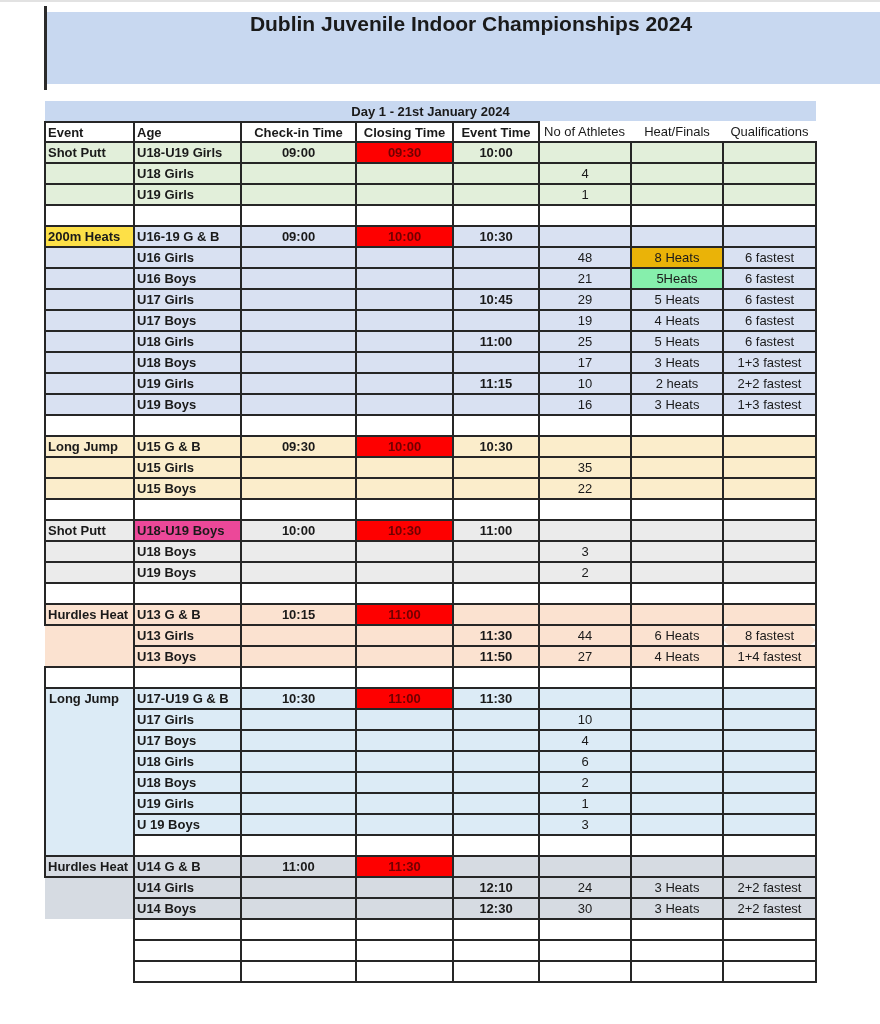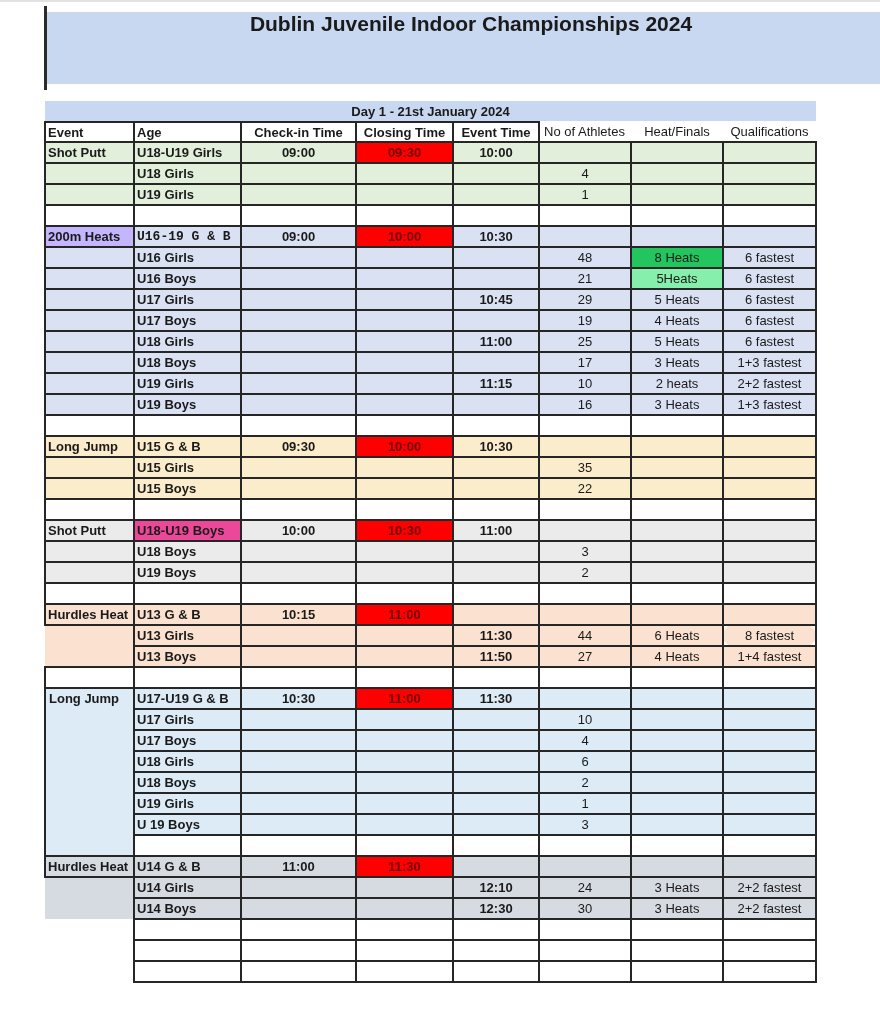--- a/index.html
+++ b/index.html
@@ -117,37 +117,37 @@
           <td class="c0" style="background: rgb(255, 255, 255);"></td>
           <td class="c1" style="background: rgb(255, 255, 255);"></td>
           <td class="c2" style="background: rgb(255, 255, 255);"></td>
           <td class="c3" style="background: rgb(255, 255, 255);"></td>
           <td class="c4" style="background: rgb(255, 255, 255);"></td>
           <td class="c5" style="background: rgb(255, 255, 255);"></td>
           <td class="c6" style="background: rgb(255, 255, 255);"></td>
           <td class="c7" style="background: rgb(255, 255, 255);"></td>
         </tr>
         <tr>
-          <td class="c0" style="background: #c4b5fd; margin-top: 8px;">200m Heats</td>
-          <td class="c1" style="background: rgb(217, 225, 242); font-family: Liberation Mono, monospace;">U16-19 G &amp; B</td>
+          <td class="c0" style="background: #fde047; margin-top: 8px;">200m Heats</td>
+          <td class="c1" style="background: rgb(217, 225, 242);">U16-19 G &amp; B</td>
           <td class="c2" style="background: rgb(217, 225, 242);">09:00</td>
           <td class="c3 red">10:00</td>
           <td class="c4" style="background: rgb(217, 225, 242);">10:30</td>
           <td class="c5" style="background: rgb(217, 225, 242);"></td>
           <td class="c6" style="background: rgb(217, 225, 242);"></td>
           <td class="c7" style="background: rgb(217, 225, 242);"></td>
         </tr>
         <tr>
           <td class="c0" style="background: rgb(217, 225, 242);"></td>
           <td class="c1" style="background: rgb(217, 225, 242);">U16 Girls</td>
           <td class="c2" style="background: rgb(217, 225, 242);"></td>
           <td class="c3" style="background: rgb(217, 225, 242);"></td>
           <td class="c4" style="background: rgb(217, 225, 242);"></td>
           <td class="c5" style="background: rgb(217, 225, 242);">48</td>
-          <td class="c6" style="background: #22c55e; margin-top: 42px;">8 Heats</td>
+          <td class="c6" style="background: #eab308; margin-top: 42px;">8 Heats</td>
           <td class="c7" style="background: rgb(217, 225, 242);">6 fastest</td>
         </tr>
         <tr>
           <td class="c0" style="background: rgb(217, 225, 242);"></td>
           <td class="c1" style="background: rgb(217, 225, 242);">U16 Boys</td>
           <td class="c2" style="background: rgb(217, 225, 242);"></td>
           <td class="c3" style="background: rgb(217, 225, 242);"></td>
           <td class="c4" style="background: rgb(217, 225, 242);"></td>
           <td class="c5" style="background: rgb(217, 225, 242);">21</td>
           <td class="c6" style="background: #86efac;">5Heats</td>

